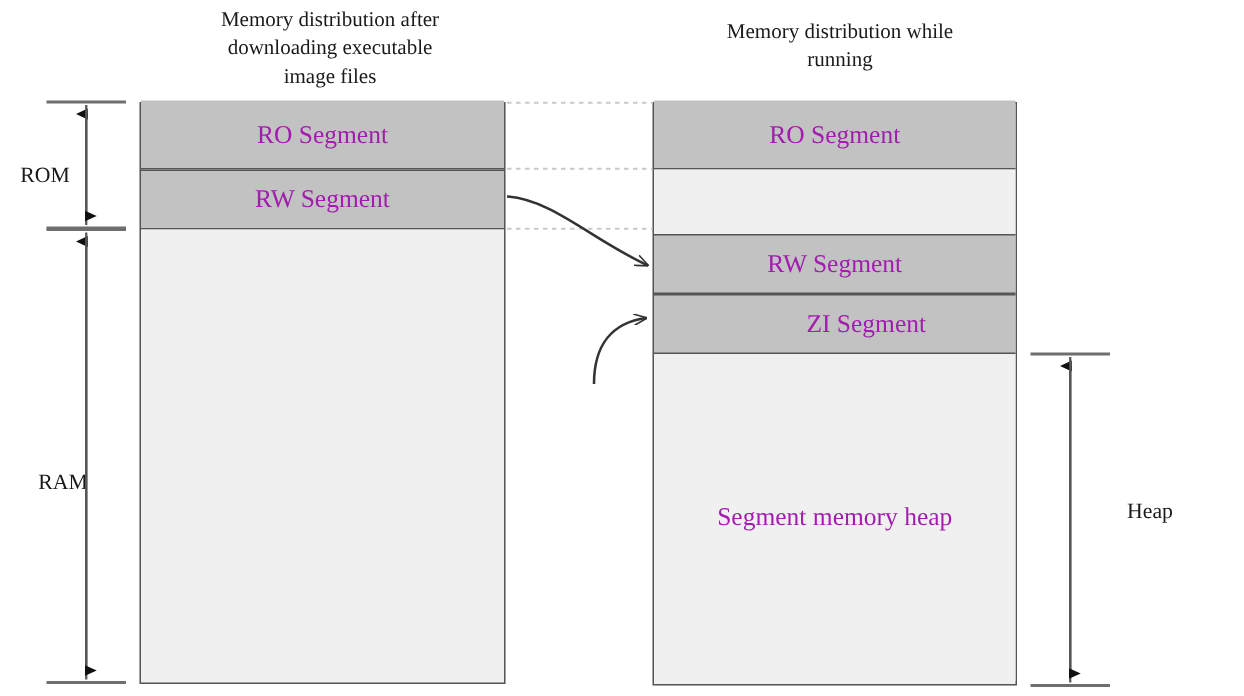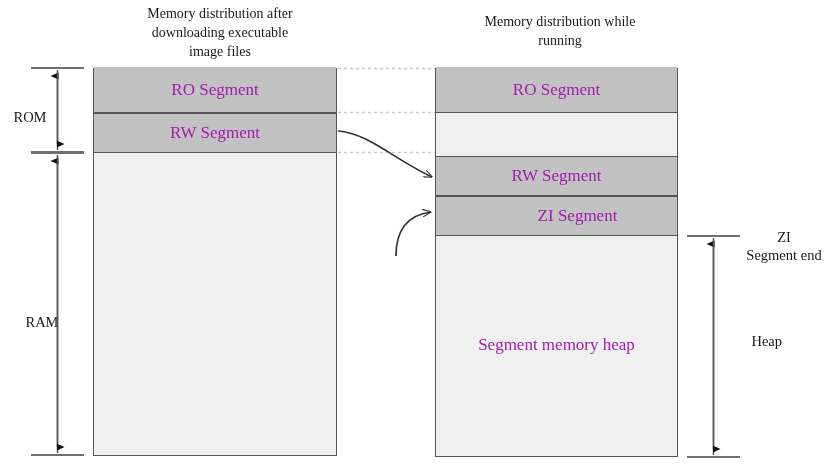--- a/index.html
+++ b/index.html
@@ -96,22 +96,20 @@
     <div class="seg plain" style="top:44px;height:43px;"></div>
     <div class="seg" style="top:87px;height:40px;">RW Segment</div>
     <div class="seg" style="top:127px;height:40px;padding-left:42px;">ZI Segment</div>
     <div class="seg plain" style="top:167px;height:218px;">
       <span class="heapname">Segment memory heap</span>
     </div>
   </div>
 
   <div class="sidelabel" id="label-rom">ROM</div>
   <div class="sidelabel" id="label-ram">RAM</div>
-  <div class="sidelabel" id="label-zi-end">ZI
-Segment end</div>
   <div class="sidelabel" id="label-heap">Heap</div>
 
   <svg class="overlay" viewBox="0 0 829 464">
     <defs>
       <marker id="arrowUp" markerWidth="8" markerHeight="8" refX="4" refY="7" orient="auto" markerUnits="userSpaceOnUse">
         <path d="M4,0 L7.6,8 L0.4,8 Z" fill="#111111"></path>
       </marker>
       <marker id="arrowDown" markerWidth="8" markerHeight="8" refX="4" refY="7" orient="auto" markerUnits="userSpaceOnUse">
         <path d="M4,0 L7.6,8 L0.4,8 Z" fill="#111111"></path>
       </marker>

